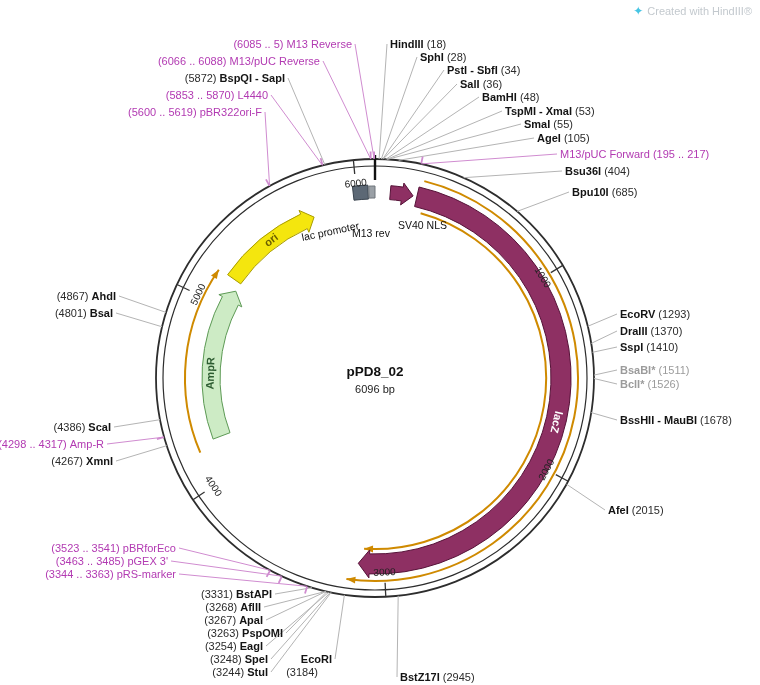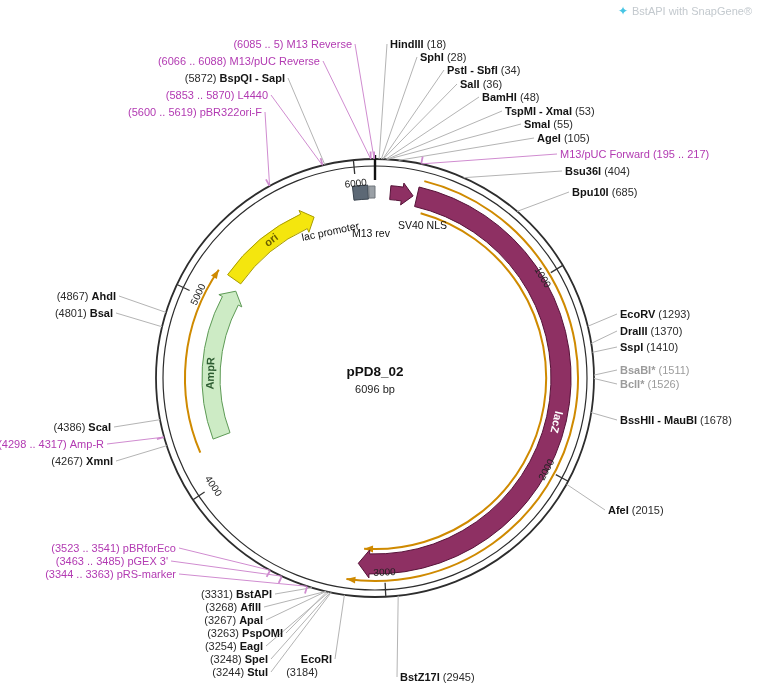--- a/index.html
+++ b/index.html
@@ -217,15 +217,15 @@
         <text x="352" y="48" text-anchor="end" font-size="11"><tspan fill="#b23ab2">(6085 .. 5)</tspan>&nbsp;<tspan font-weight="normal" fill="#b23ab2">M13 Reverse</tspan></text>
       </g>
       <text transform="translate(331 235) rotate(-12)" text-anchor="middle" font-size="10.5" fill="#111">lac promoter</text>
       <text transform="translate(371 237) rotate(0)" text-anchor="middle" font-size="10.5" fill="#111">M13 rev</text>
       <text transform="translate(398 229) rotate(0)" text-anchor="start" font-size="10.5" fill="#111">SV40 NLS</text>
       <text x="375" y="376" text-anchor="middle" font-size="13.5" font-weight="bold" fill="#111">pPD8_02</text>
       <text x="375" y="393" text-anchor="middle" font-size="11" fill="#222">6096 bp</text>
     </svg>
   <div class="watermark">
     <span class="wm-icon">✦</span>
-    <span>BstAPI with SnapGene®</span>
+    <span>Created with HindIII®</span>
   </div>
 </div>
 
 </body></html>

